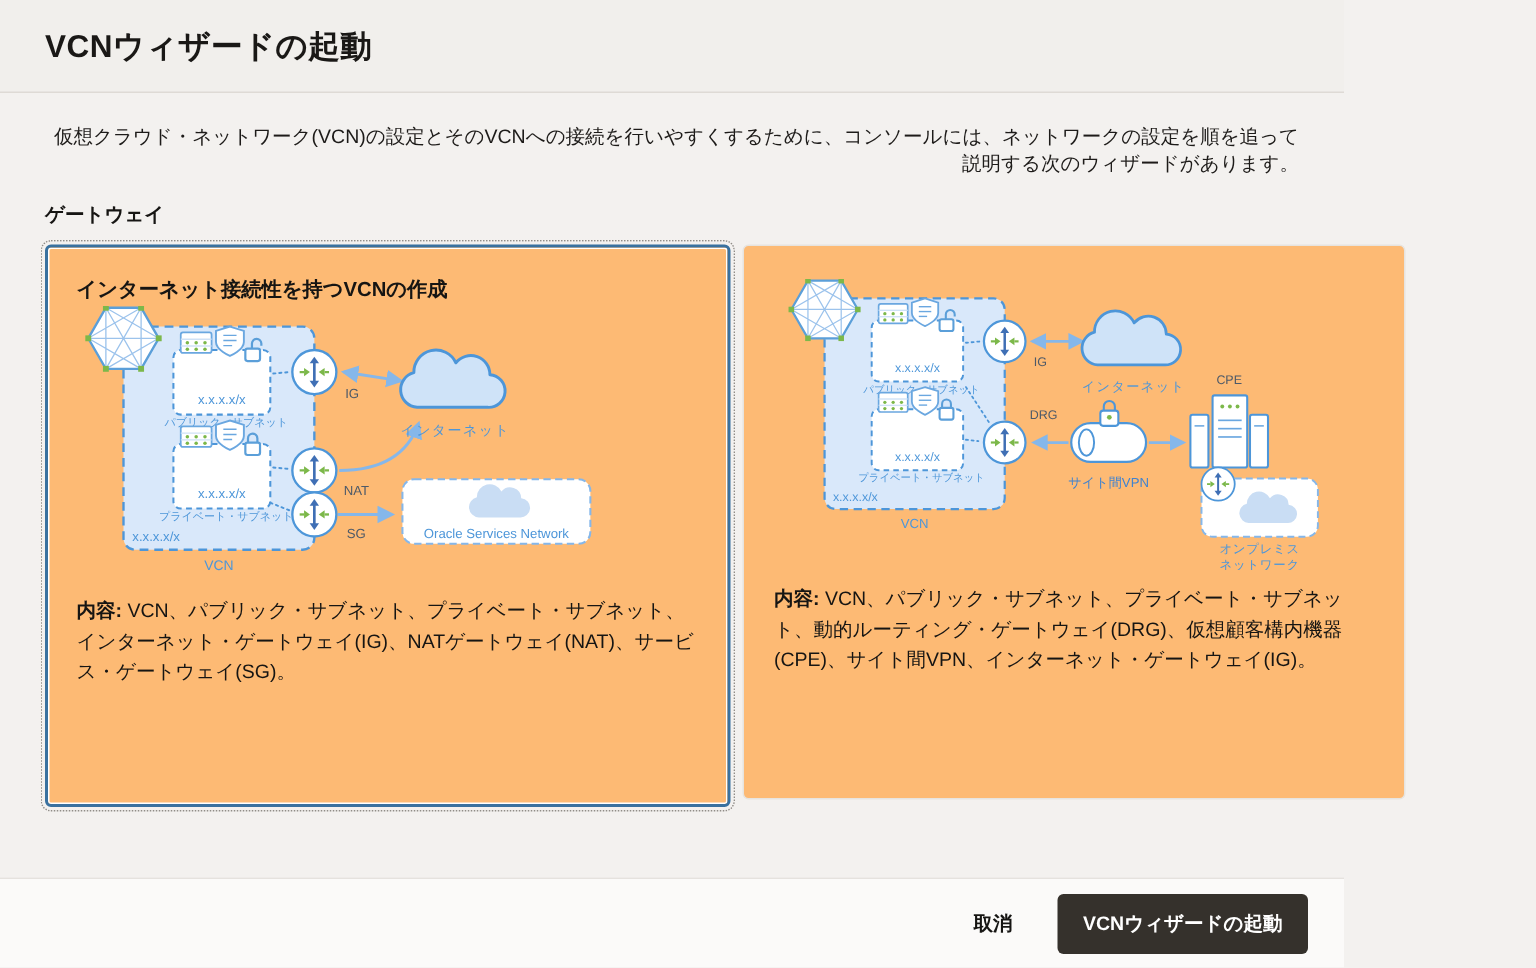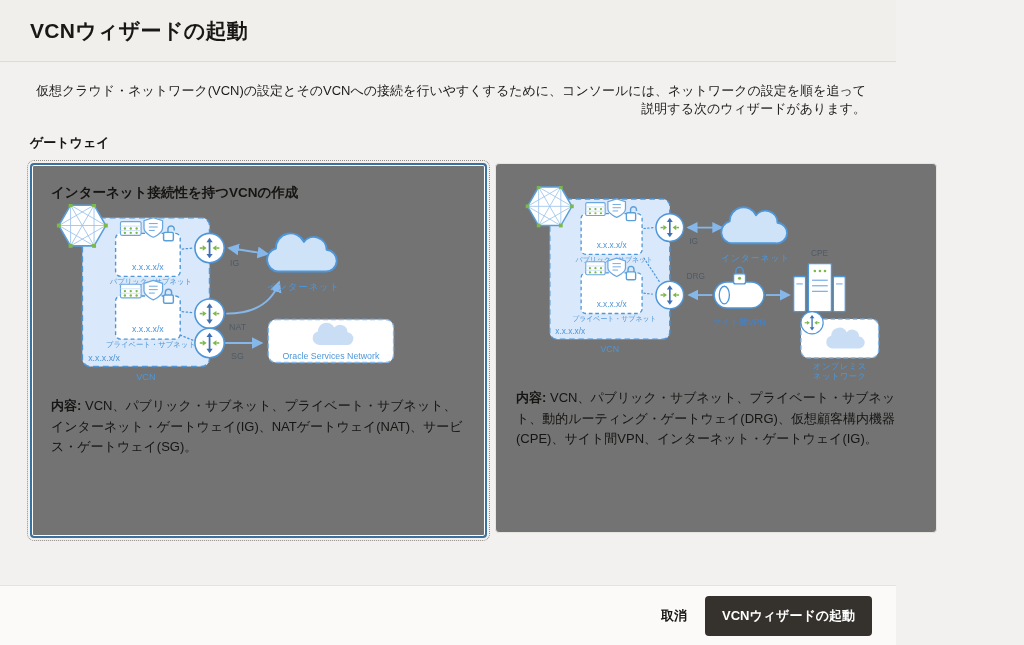--- a/index.html
+++ b/index.html
@@ -12,36 +12,36 @@
   .dlg-header{
     height:62px;flex:0 0 62px;background:#f1efec;border-bottom:1px solid #dedad5;
     display:flex;align-items:center;padding:0 30px;box-sizing:border-box;
   }
   .dlg-title{font-size:21px;font-weight:700;margin:0;color:#1a1816;letter-spacing:.3px;}
   .dlg-body{flex:1;padding:14px 30px 0 30px;box-sizing:border-box;}
   .lead{font-size:13px;margin:6px 0 16px;color:#1d1b19;text-align:right;}
   .section-label{font-size:13px;font-weight:700;margin:0 0 11px;}
   .cards{display:flex;gap:8px;align-items:flex-start;}
   .card{
-    background:#737373;border:1px solid #e7e4df;border-radius:4px;
+    background:#fdba74;border:1px solid #e7e4df;border-radius:4px;
     width:478px;box-sizing:border-box;padding:20px 20px 18px;min-height:370px;cursor:pointer;
   }
   .card.selected{
     border:2px solid #39719f;padding:19px 19px 17px;min-height:375px;
     outline:1px dotted #918d88;outline-offset:2px;
     box-shadow:inset 0 0 0 1px #ffffff;
   }
   .card-title{font-size:13.5px;font-weight:700;margin:0 0 2px;color:#161513;}
   .diagram{text-align:right;margin:2px 0 4px;}
   svg text{font-family:"Liberation Sans","DejaVu Sans",sans-serif;}
   .card-desc{font-size:13px;line-height:1.58;margin:4px 0 0;}
   .card-desc p{margin:0;}
   .dlg-footer{
     height:60px;flex:0 0 60px;background:#fbfaf9;border-top:1px solid #e5e2de;
-    display:flex;justify-content:flex-end;align-items:center;gap:16px;
+    display:flex;justify-content:flex-end;align-items:center;gap:28px;
     padding:0 24px;box-sizing:border-box;
   }
   .btn-ghost{
     background:none;border:none;font-family:inherit;
     font-size:13px;font-weight:700;color:#161513;cursor:pointer;padding:8px 2px;
   }
   .btn-primary{
     background:#35312c;color:#fff;border:none;border-radius:4px;font-family:inherit;
     font-size:13px;font-weight:700;padding:11px 17px;cursor:pointer;
   }

